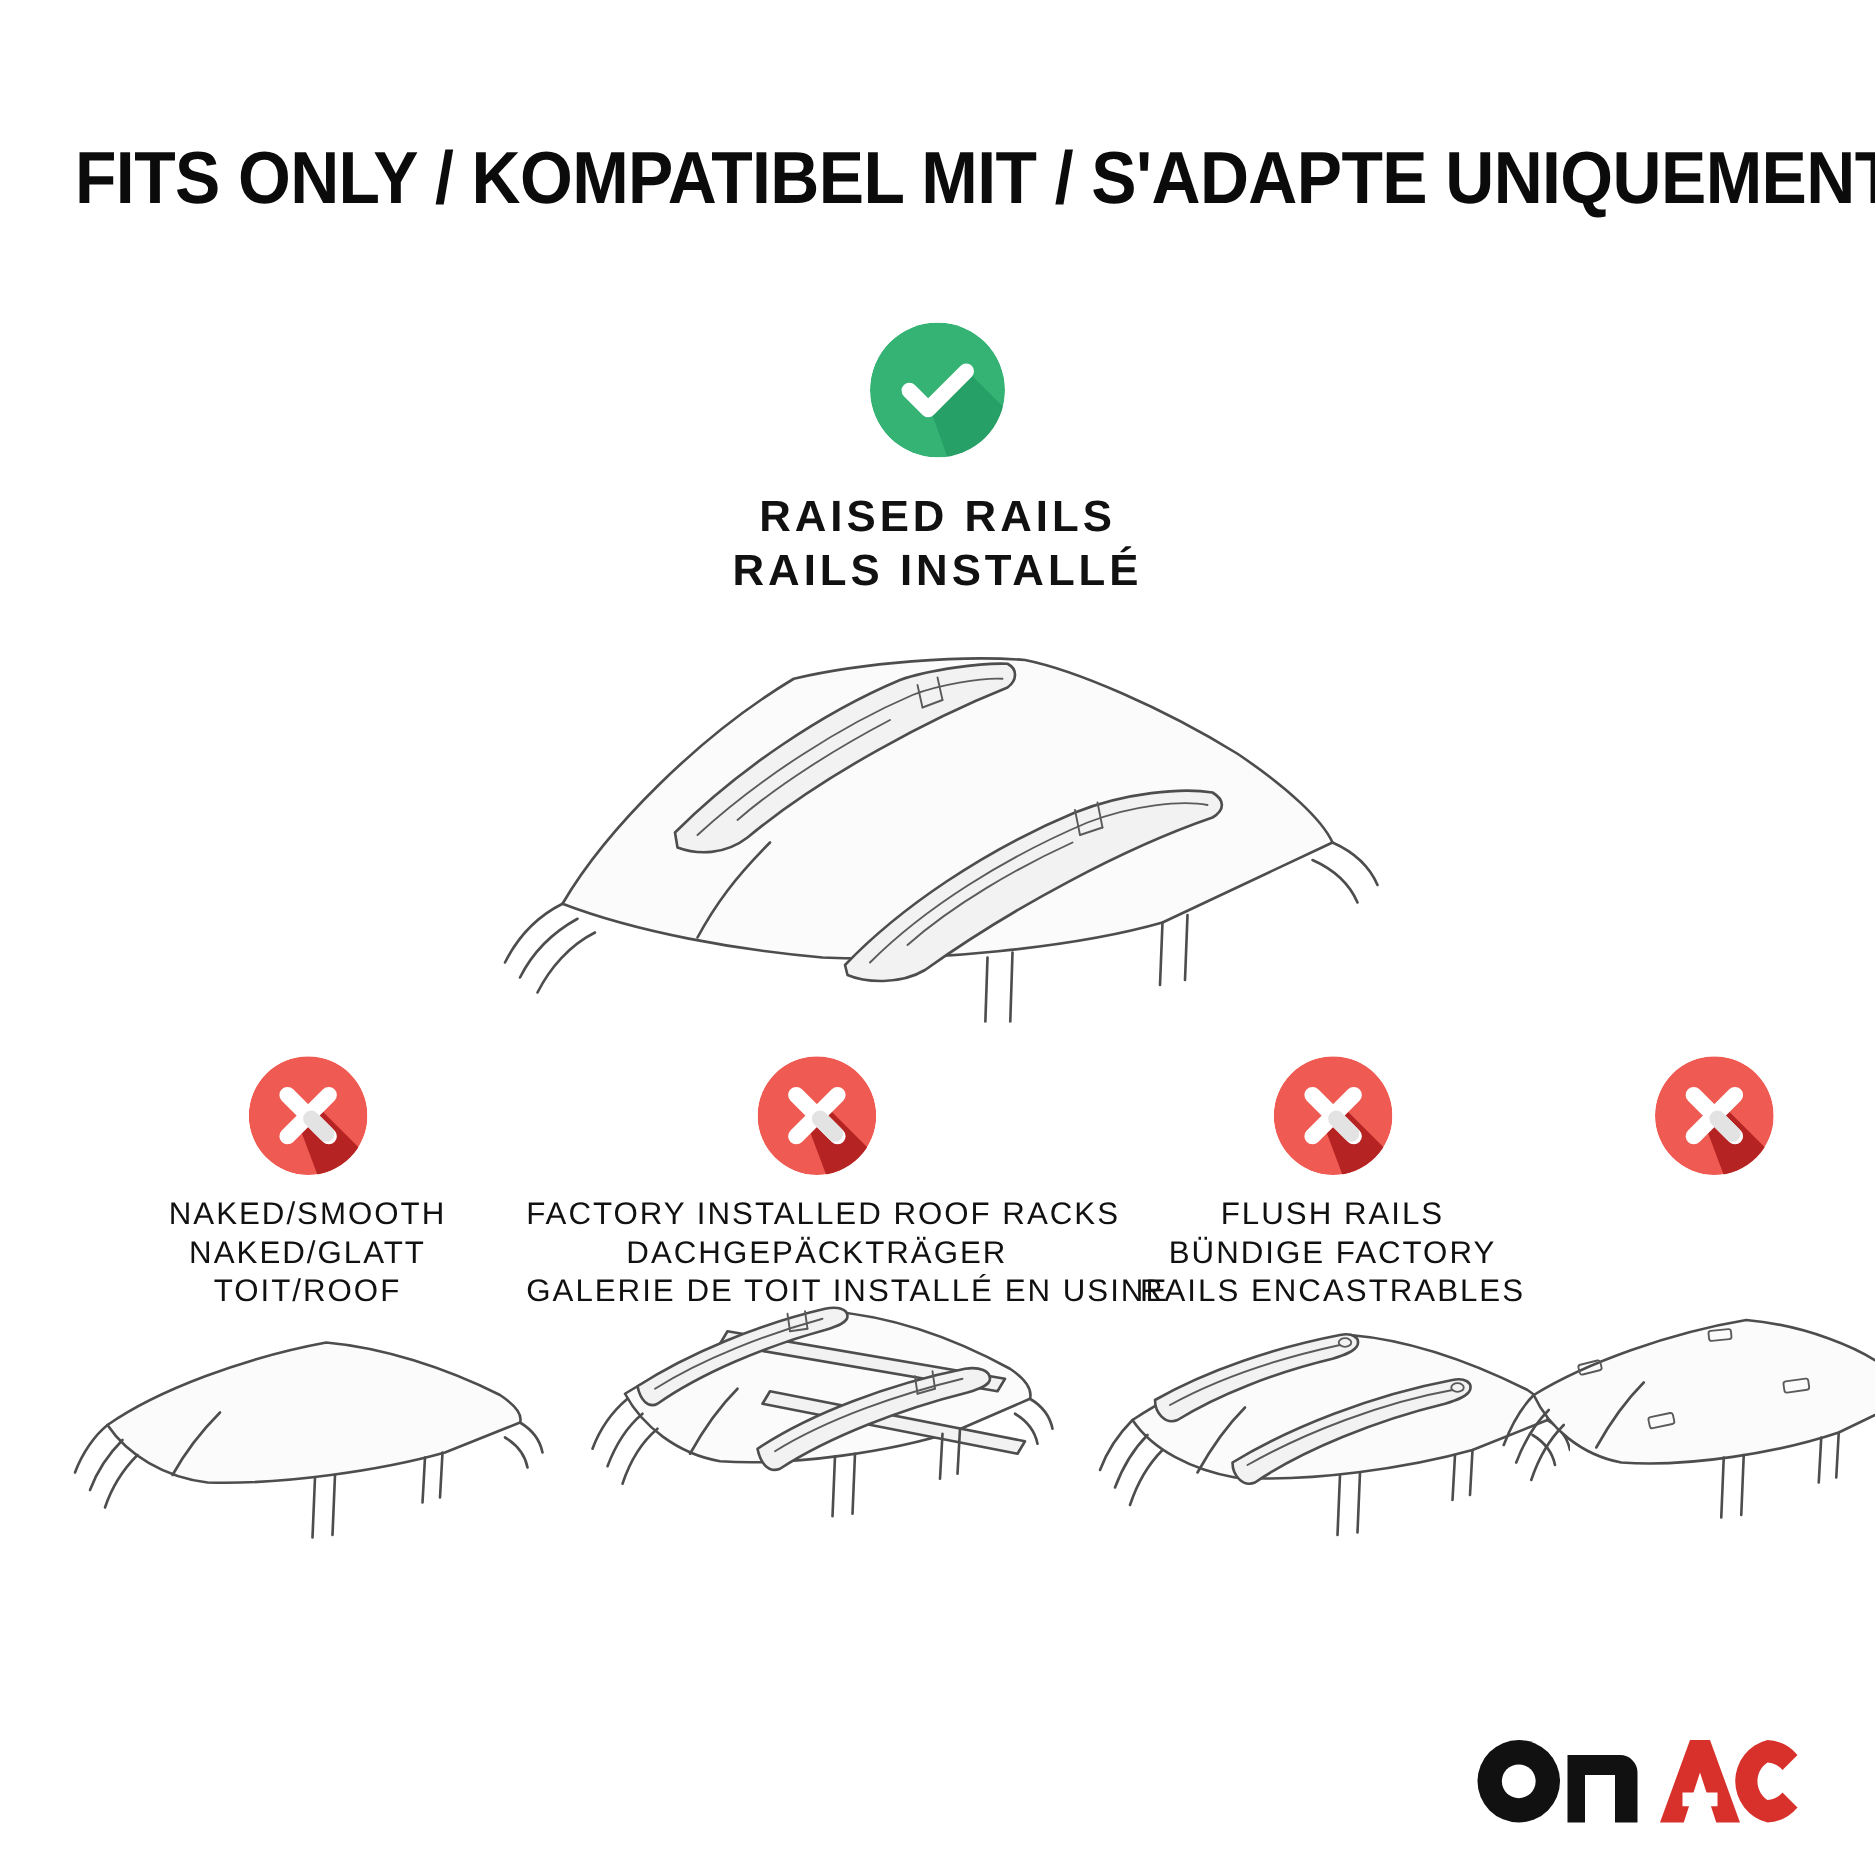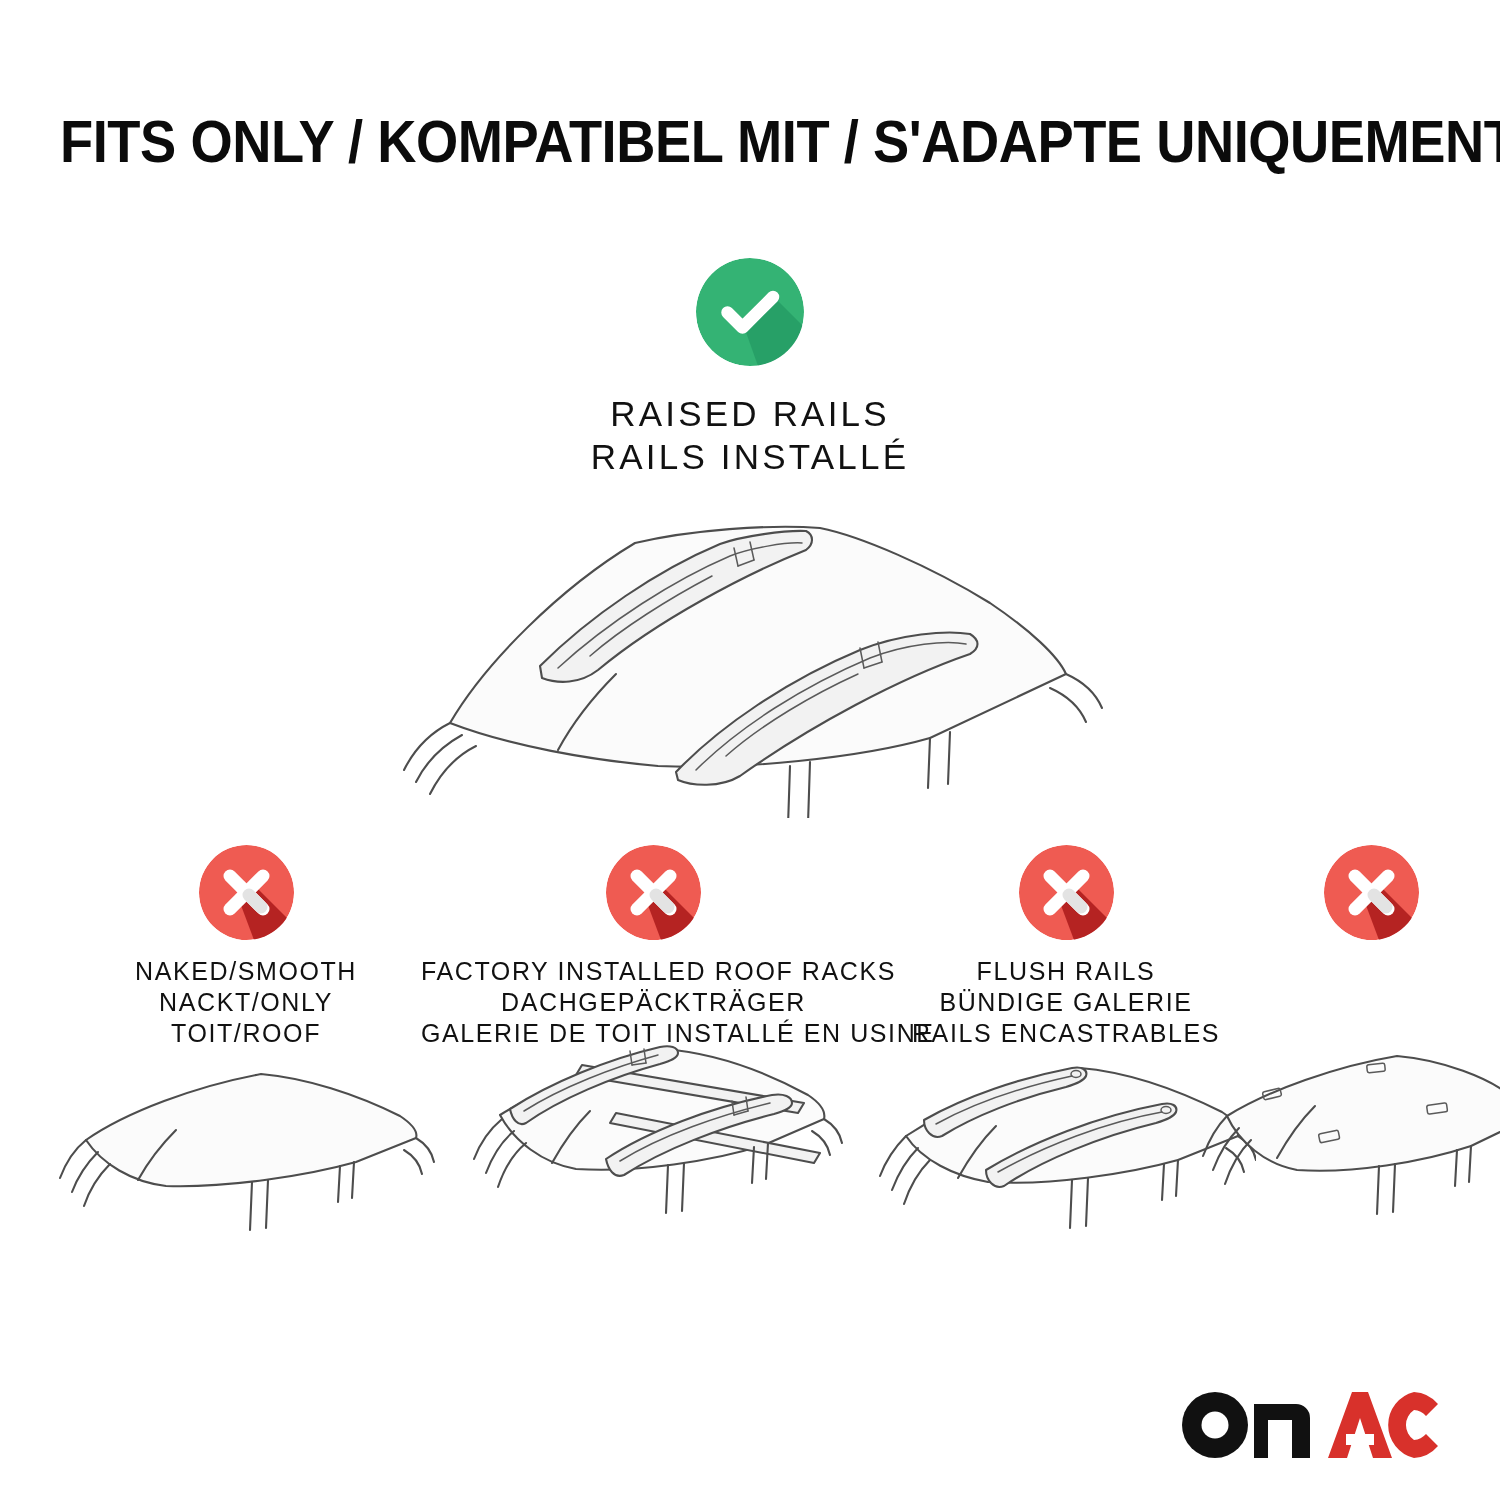--- a/index.html
+++ b/index.html
@@ -37,21 +37,21 @@
     width:108px;height:108px;
     margin:0 auto;
     border-radius:50%;
     overflow:hidden;
   }
   .badge svg{display:block;width:108px;height:108px;}
 
   .hero-label{
     margin-top:26px;
     font-size:35px;
-    font-weight:400;
+    font-weight:700;
     letter-spacing:3.2px;
     line-height:43px;
     color:#111;
   }
   .hero-label div{white-space:nowrap;}
 
   .hero-art{
     position:absolute;
     left:50%;top:230px;
     transform:translateX(-50%);
@@ -180,21 +180,21 @@
           <path d="M40 55 L55 40 L95 80 L95 95 L55 95 Z" fill="#B01E1E" opacity="0.92"></path>
           <g stroke="#ffffff" stroke-width="13" stroke-linecap="round">
             <line x1="31" y1="31" x2="64" y2="64"></line>
             <line x1="64" y1="31" x2="31" y2="64"></line>
           </g>
           <line x1="50" y1="50" x2="62" y2="62" stroke="#e3e3e3" stroke-width="13" stroke-linecap="round"></line>
         </svg>
       </div>
       <div class="col-label">
         <div>NAKED/SMOOTH</div>
-        <div>NACKT/ONLY</div>
+        <div>NAKED/GLATT</div>
         <div>TOIT/ROOF</div>
       </div>
       <div class="col-art">
         <svg viewBox="0 0 380 230" width="380" height="230" aria-hidden="true">
           <path class="line fillpanel" d="M30 90 C70 62 140 36 205 24 C250 28 300 44 344 66
                    C356 74 362 82 360 88 L300 112 C250 126 170 138 110 136
                    C76 132 46 114 30 90 Z"></path>
           <path class="line" d="M30 90 C20 98 10 112 4 128"></path>
           <path class="line" d="M42 102 C32 112 22 126 16 142"></path>
           <path class="line" d="M54 114 C44 124 34 138 28 156"></path>
@@ -269,21 +269,21 @@
           <path d="M40 55 L55 40 L95 80 L95 95 L55 95 Z" fill="#B01E1E" opacity="0.92"></path>
           <g stroke="#ffffff" stroke-width="13" stroke-linecap="round">
             <line x1="31" y1="31" x2="64" y2="64"></line>
             <line x1="64" y1="31" x2="31" y2="64"></line>
           </g>
           <line x1="50" y1="50" x2="62" y2="62" stroke="#e3e3e3" stroke-width="13" stroke-linecap="round"></line>
         </svg>
       </div>
       <div class="col-label">
         <div>FLUSH RAILS</div>
-        <div>BÜNDIGE GALERIE</div>
+        <div>BÜNDIGE FACTORY</div>
         <div>RAILS ENCASTRABLES</div>
       </div>
       <div class="col-art">
         <svg viewBox="0 0 380 230" width="380" height="230" aria-hidden="true">
           <path class="line fillpanel" d="M30 86 C72 58 140 30 204 18 C252 22 302 40 346 62
                    C358 70 364 78 362 86 L302 110 C252 124 172 136 112 132
                    C78 126 46 110 30 86 Z"></path>
 
           <path class="line railfill" d="M48 70 C90 46 144 28 196 18 C206 16 212 20 210 26
                    C208 31 200 34 190 37 C144 48 98 66 66 86 C56 90 48 80 48 70 Z"></path>

